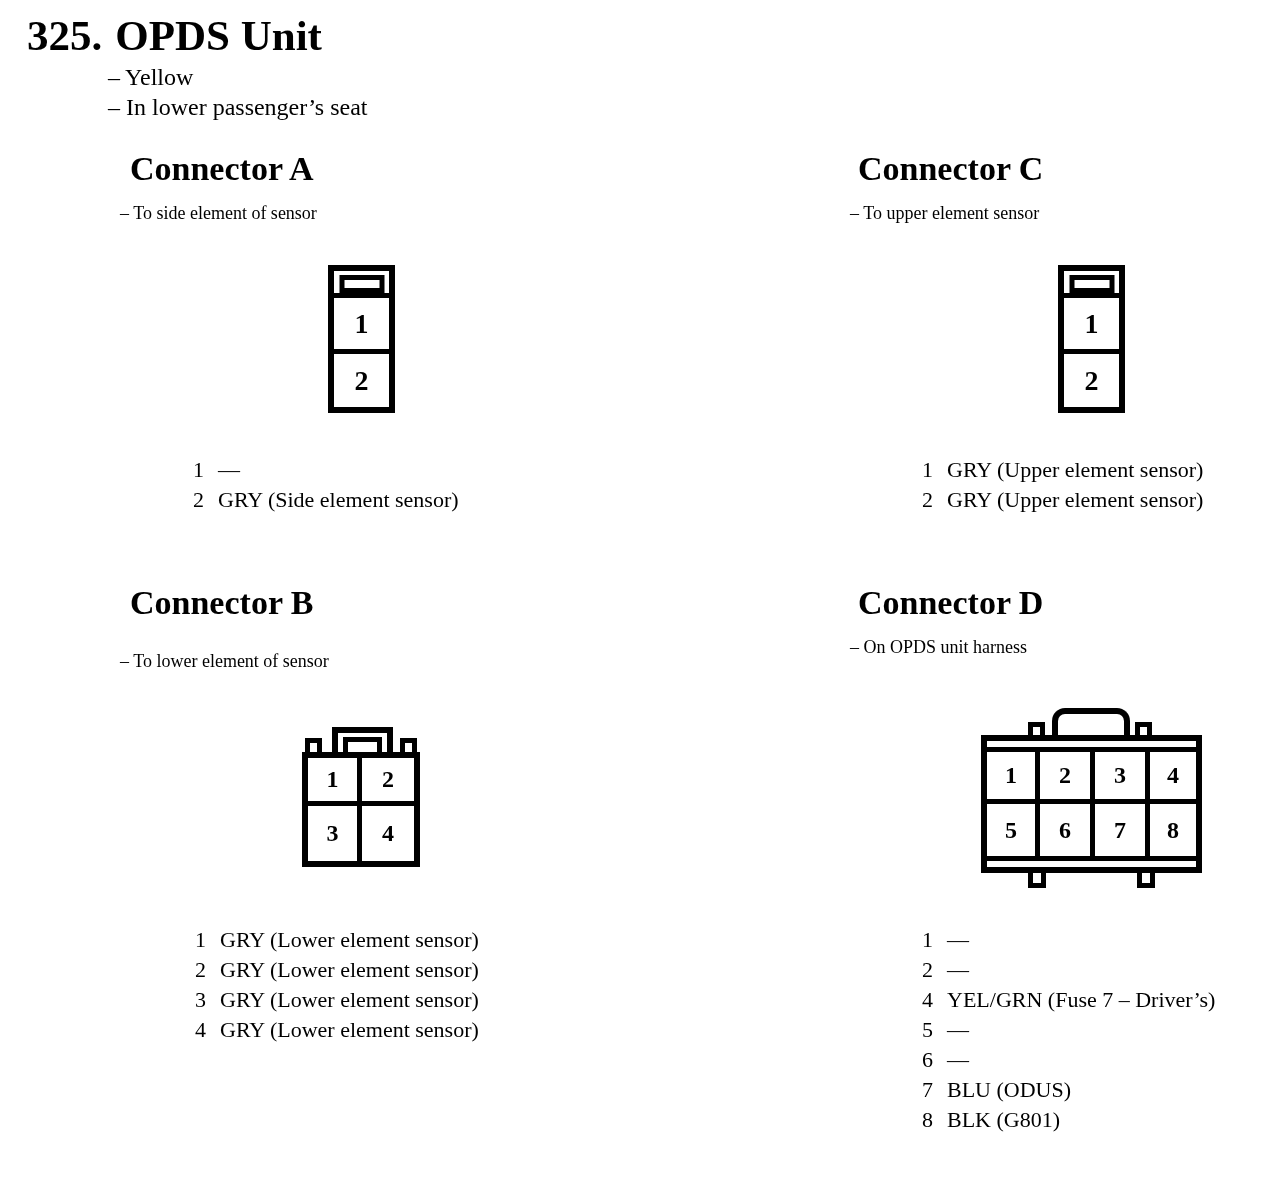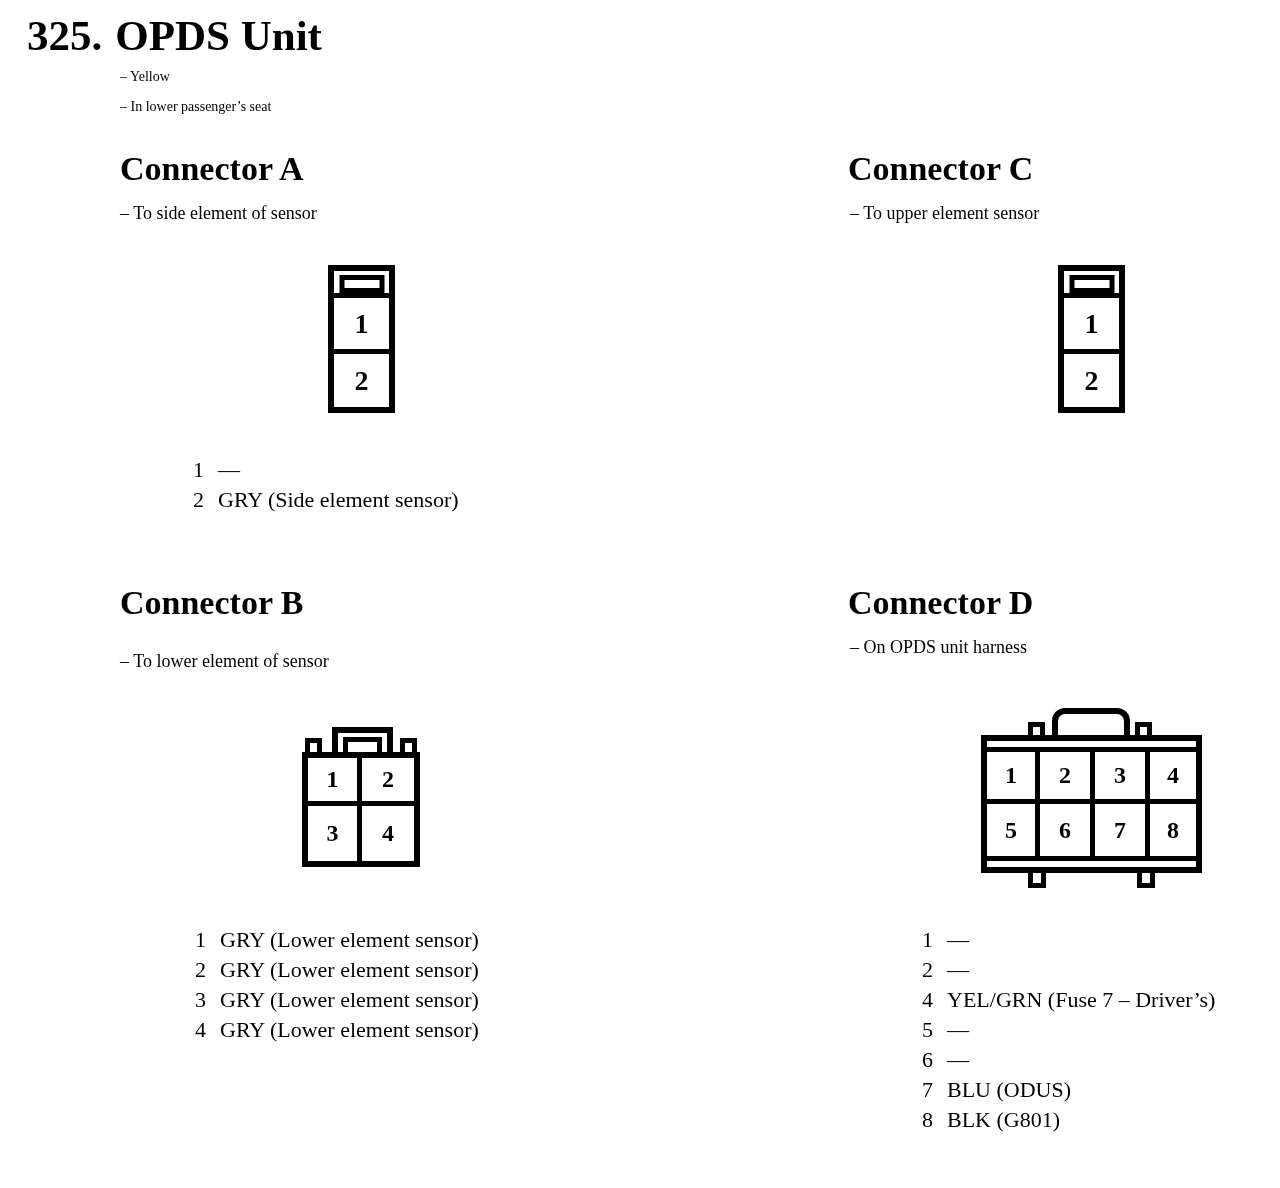--- a/index.html
+++ b/index.html
@@ -4,22 +4,22 @@
 <style>
   * { margin:0; padding:0; box-sizing:border-box; }
   html,body { background:#ffffff; }
   .page {
     position:relative; width:1280px; height:1188px; background:#ffffff;
     color:#000000; font-family:Liberation Serif, serif; overflow:hidden;
   }
   
   .title-row { position:absolute; left:27px; top:12px; display:flex; gap:13px;
                font-size:43px; font-weight:bold; line-height:48px; }
-  .notes { position:absolute; left:120px; top:62px; font-size:14px; line-height:30px; }
-  .sec-heading { position:absolute; font-size:34px; font-weight:bold; line-height:38px; }
+  .notes { position:absolute; left:108px; top:62px; font-size:24px; line-height:30px; }
+  .sec-heading { position:absolute; font-size:34px; font-weight:bold; line-height:38px;margin-left:10px; }
   .sec-subtitle { position:absolute; font-size:18px; line-height:28px; }
   .pinlist { position:absolute; font-size:22px; line-height:30px; }
   .pin-row { white-space:nowrap; }
   .pin-num { display:inline-block; width:25px; }
   
   .conn-ac { position:absolute; width:67px; height:148px; border:6px solid #000; background:#fff; }
   .ac-tab { position:absolute; left:50%; transform:translateX(-50%); top:4px;
             width:45px; height:18px; border:5px solid #000; background:#fff; }
   .ac-topline { position:absolute; left:0; right:0; top:22px; height:5px; background:#000; }
   .ac-div { position:absolute; left:0; right:0; top:78px; height:5px; background:#000; }
@@ -104,20 +104,28 @@
   <div class="sec-subtitle" style="left:850px; top:199px">– To upper element sensor</div>
 
   <div class="conn-ac" style="left:1058px; top:265px">
     <div class="ac-tab"></div>
     <div class="ac-topline"></div>
     <div class="ac-div"></div>
     <div class="ac-cell ac-c1">1</div>
     <div class="ac-cell ac-c2">2</div>
   </div>
 
+  <div class="pinlist" style="left:922px; top:455px">
+    <div class="pin-row">
+      <span class="pin-num">1</span><span class="pin-desc">GRY (Upper element sensor)</span>
+    </div>
+    <div class="pin-row">
+      <span class="pin-num">2</span><span class="pin-desc">GRY (Upper element sensor)</span>
+    </div>
+  </div>
 
   <div class="sec-heading" style="left:120px; top:584px">Connector B</div>
   <div class="sec-subtitle" style="left:120px; top:647px">– To lower element of sensor</div>
 
   <div class="conn-b" style="left:302px; top:727px">
     <div class="b-latch-outer"></div>
     <div class="b-latch-inner"></div>
     <div class="b-notch b-notch-left"></div>
     <div class="b-notch b-notch-right"></div>
     <div class="b-box">

